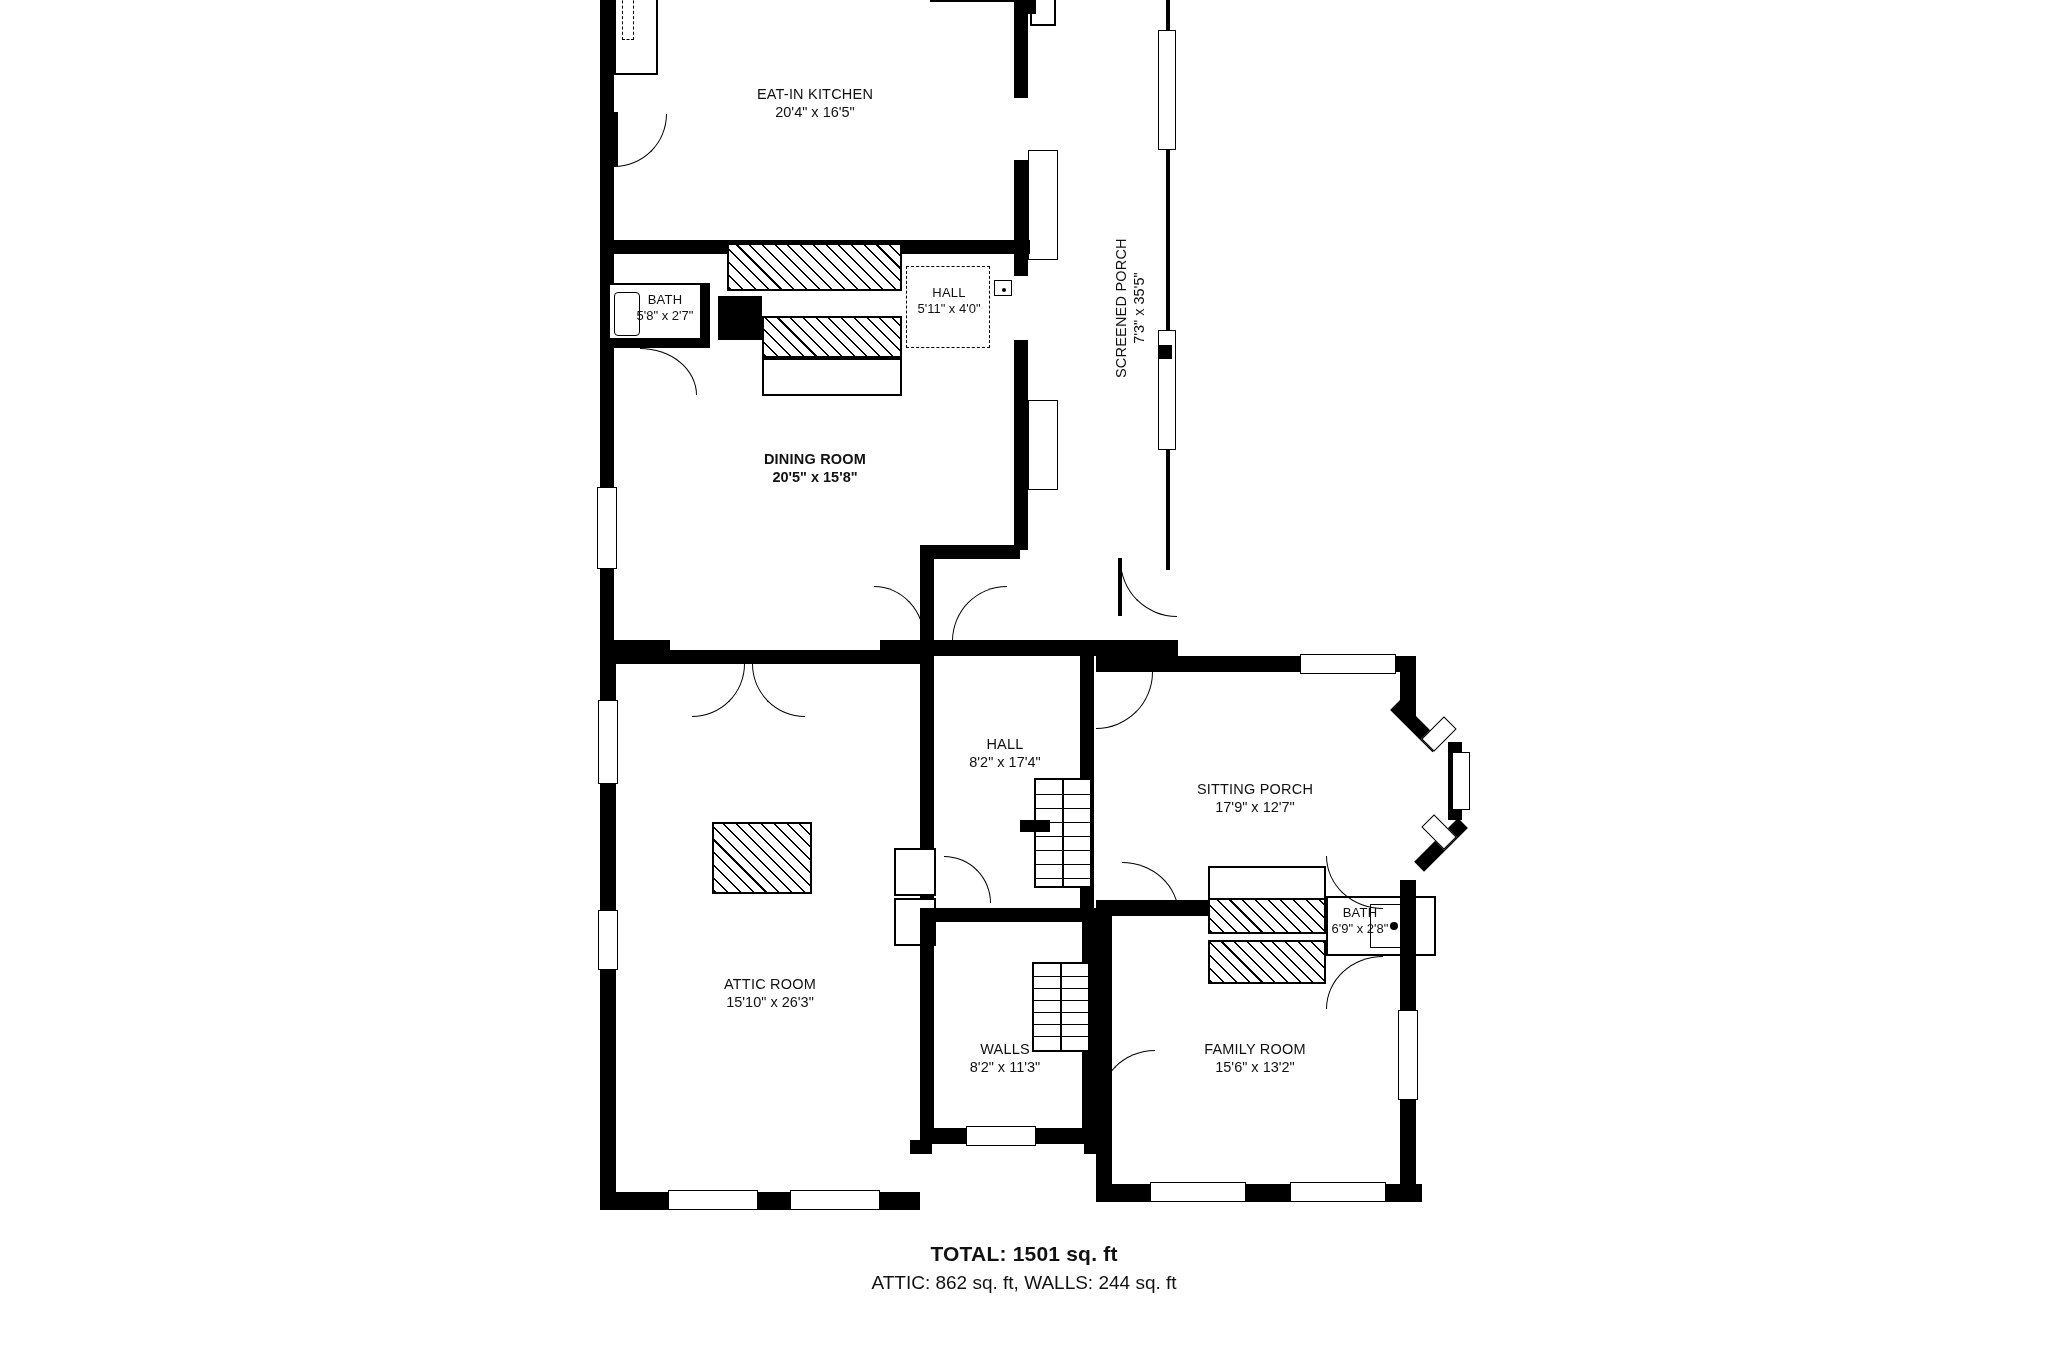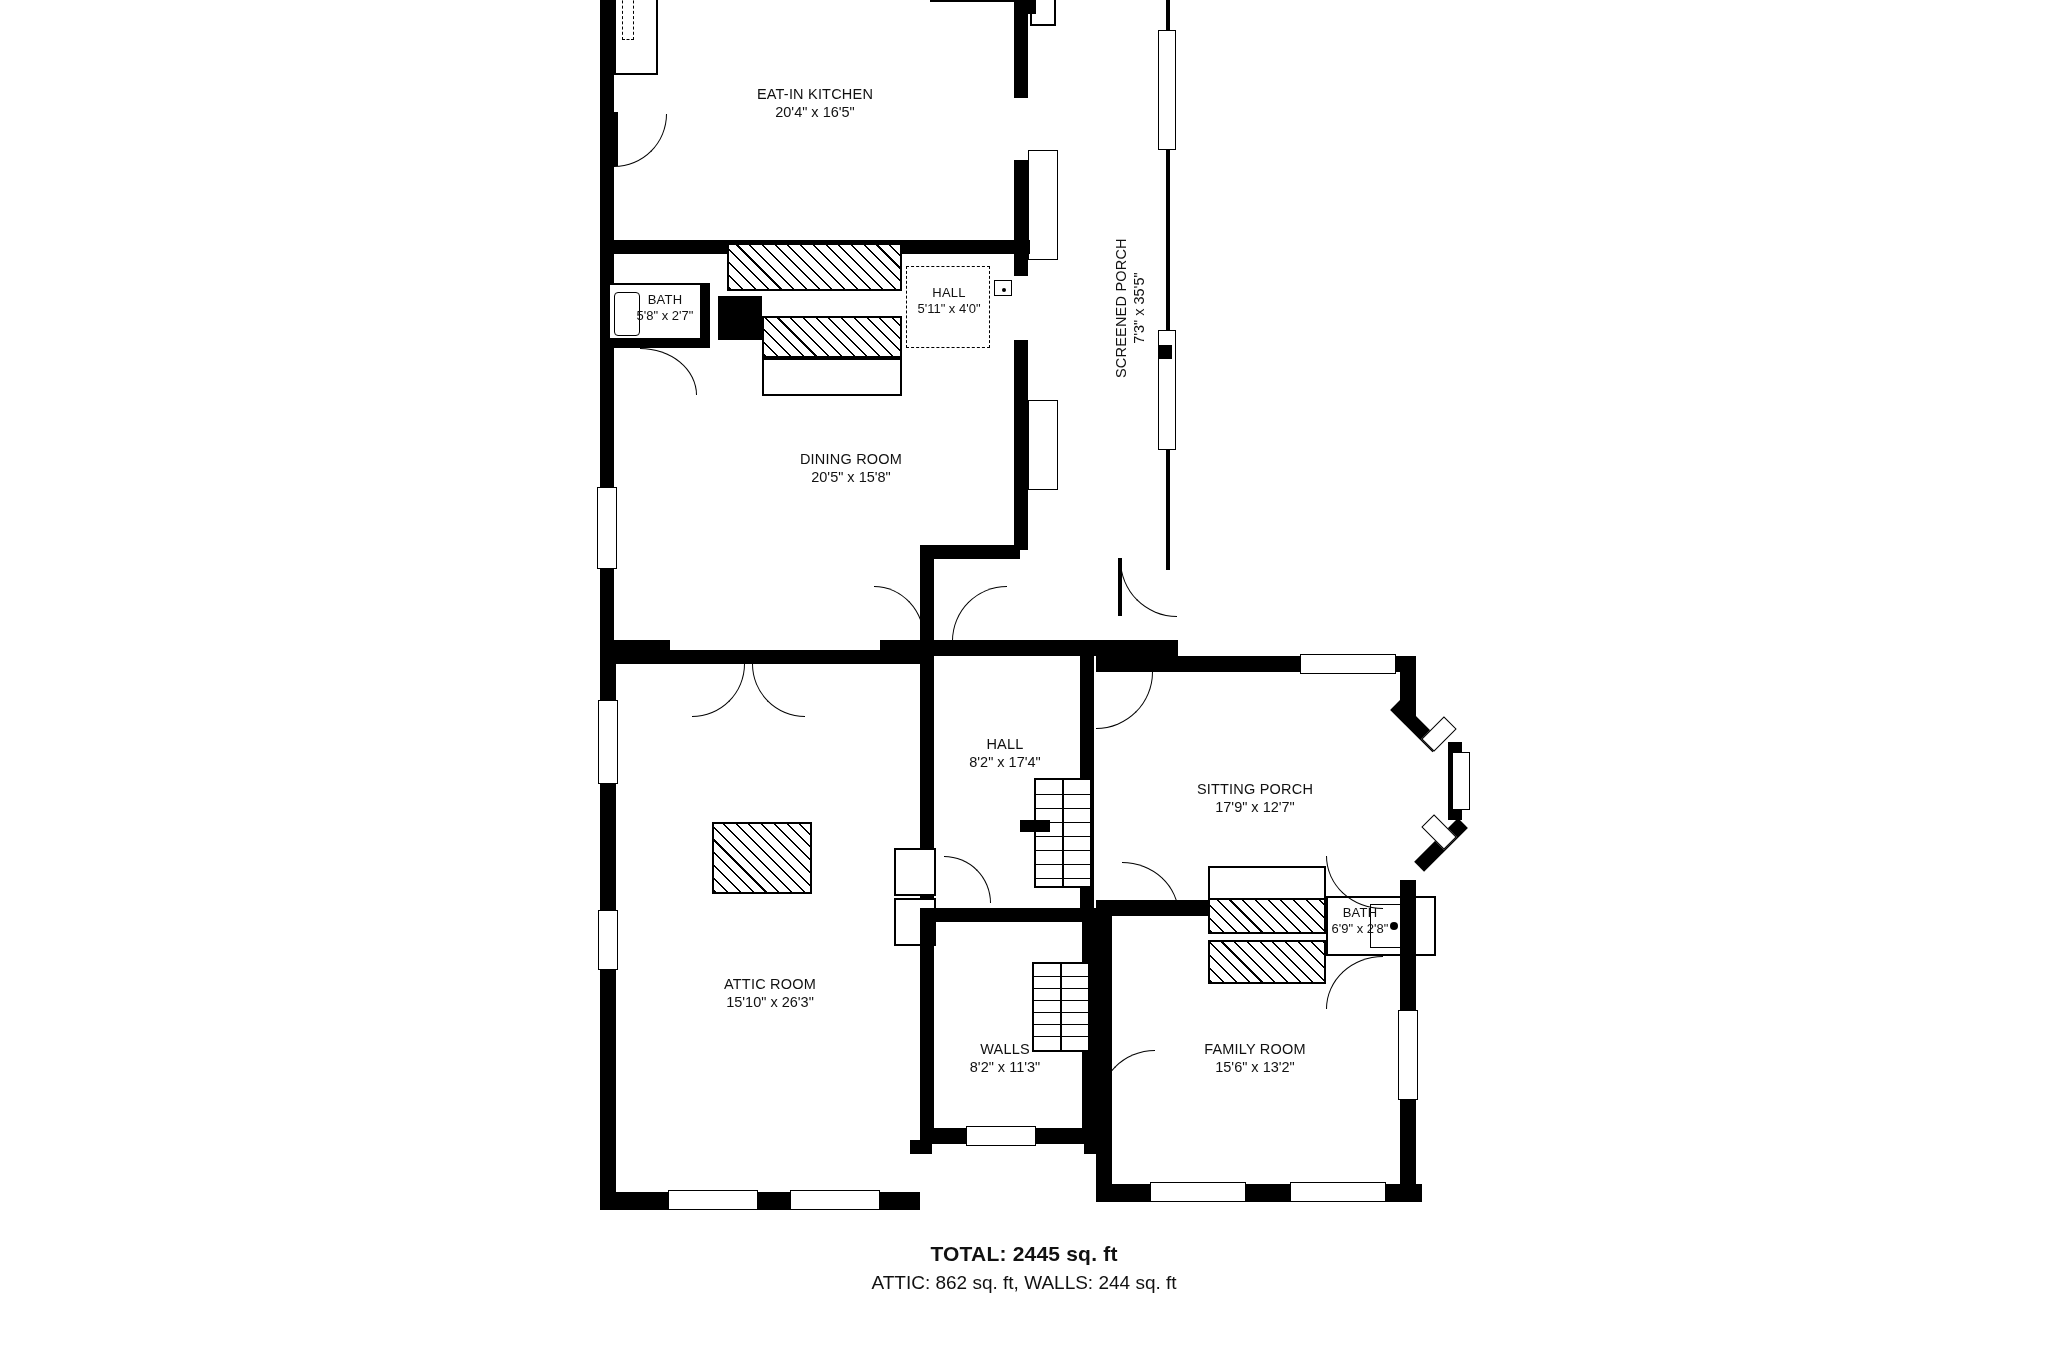--- a/index.html
+++ b/index.html
@@ -96,21 +96,21 @@
     <div class="dm">5'11" x 4'0"</div>
   </div>
   <div class="boxthin" style="left:994px;top:280px;width:18px;height:16px;"></div>
   <div class="thin" style="left:1002px;top:288px;width:4px;height:4px;border-radius:50%;"></div>
 
   <div class="door arc-tr" style="left:640px;top:348px;width:56px;height:46px;"></div>
 
   <div class="wall" style="left:1014px;top:260px;width:14px;height:16px;"></div>
   <div class="wall" style="left:1014px;top:340px;width:14px;height:210px;"></div>
   <div class="boxthin" style="left:1028px;top:400px;width:30px;height:90px;"></div>
-  <div class="label" style="left:736px;top:450px;width:230px;">
+  <div class="label" style="left:700px;top:450px;width:230px;font-weight:bold;">
     <div class="nm">DINING ROOM</div>
     <div class="dm">20'5" x 15'8"</div>
   </div>
   <div class="boxthin" style="left:597px;top:487px;width:20px;height:82px;"></div>
 
   <div class="wall" style="left:600px;top:640px;width:70px;height:16px;"></div>
   <div class="wall" style="left:880px;top:640px;width:148px;height:16px;"></div>
   <div class="wall" style="left:920px;top:545px;width:14px;height:100px;"></div>
   <div class="wall" style="left:920px;top:545px;width:100px;height:14px;"></div>
 
@@ -233,15 +233,15 @@
   <div class="boxthin" style="left:1290px;top:1182px;width:96px;height:20px;"></div>
   <div class="label" style="left:1130px;top:1040px;width:250px;">
     <div class="nm">FAMILY ROOM</div>
     <div class="dm">15'6" x 13'2"</div>
   </div>
   <div class="door arc-tl" style="left:1098px;top:1050px;width:56px;height:56px;"></div>
 
 </div>
 
 <div id="summary">
-  <div class="total">TOTAL: 2445 sq. ft</div>
+  <div class="total">TOTAL: 1501 sq. ft</div>
   <div class="ln">ATTIC: 862 sq. ft, WALLS: 244 sq. ft</div>
 </div>
 
 </body></html>

